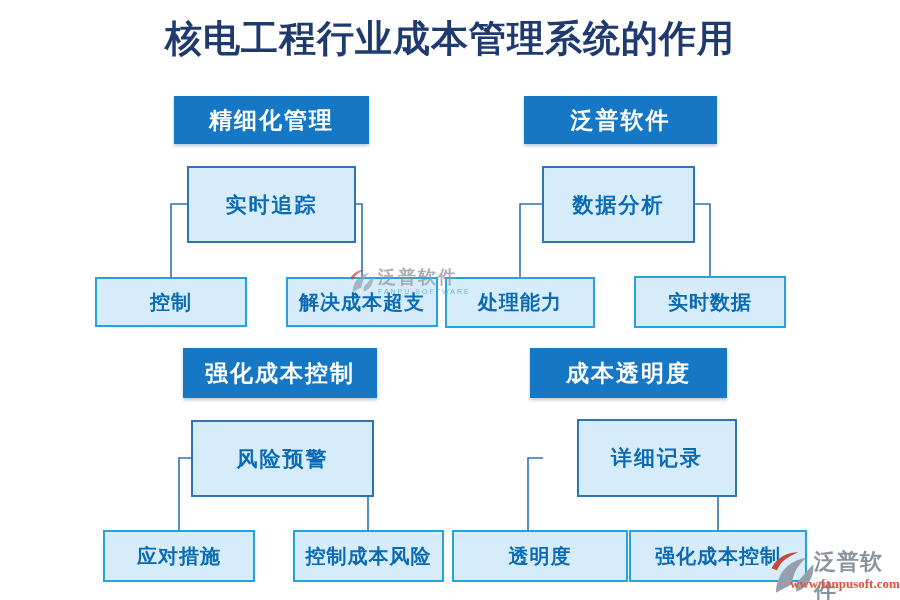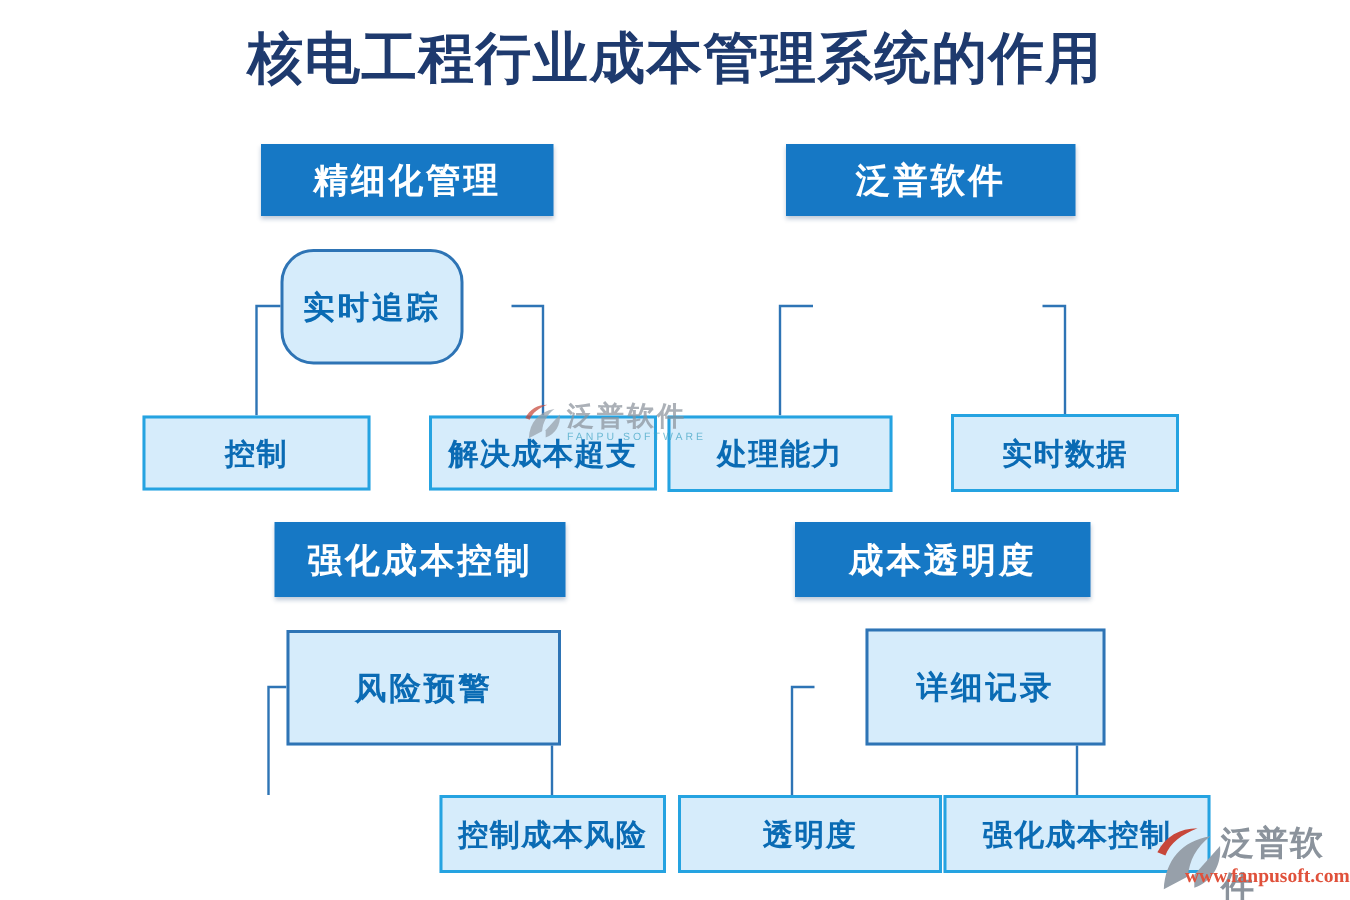--- a/index.html
+++ b/index.html
@@ -22,21 +22,21 @@
   .node {
     position:absolute; display:flex; align-items:center; justify-content:center;
     background:var(--node_fill,#d6ecfb); color:var(--node_text,#0a6bb4);
     font-family:"Liberation Serif", serif; font-weight:bold; box-sizing:border-box;
   }
   .mid   { border:2px solid var(--mid_border,#2e74b5);  font-size:21px; letter-spacing:2px; }
   .child { border:2px solid var(--child_border,#25a3e1); font-size:20px; letter-spacing:1px; }
 
   
   .q1-hdr{left:174px;top:96px;width:195px;height:48px;}
-  .q1-mid{left:187px;top:166px;width:122px;height:77px;border-radius:22px;}
+  .q1-mid{left:187px;top:166px;width:169px;height:77px;}
   .q1-c0{left:95px;top:277px;width:152px;height:50px;}
   .q1-c1{left:286px;top:277px;width:152px;height:50px;}
   .q2-hdr{left:524px;top:96px;width:193px;height:48px;}
   .q2-mid{left:542px;top:166px;width:153px;height:77px;}
   .q2-c0{left:445px;top:277px;width:150px;height:51px;}
   .q2-c1{left:634px;top:276px;width:152px;height:52px;}
   .q3-hdr{left:183px;top:348px;width:194px;height:50px;}
   .q3-mid{left:191px;top:420px;width:183px;height:77px;}
   .q3-c0{left:103px;top:530px;width:152px;height:52px;}
   .q3-c1{left:293px;top:530px;width:151px;height:52px;}
@@ -86,25 +86,27 @@
     <polyline points="543,458 528,458 528,530"></polyline>
     <polyline points="703,458 718,458 718,530"></polyline>
   </svg>
 
   <div class="hdr q1-hdr">精细化管理</div>
   <div class="node mid q1-mid">实时追踪</div>
   <div class="node child q1-c0">控制</div>
   <div class="node child q1-c1">解决成本超支</div>
 
   <div class="hdr q2-hdr">泛普软件</div>
+  <div class="node mid q2-mid">数据分析</div>
   <div class="node child q2-c0">处理能力</div>
   <div class="node child q2-c1">实时数据</div>
 
   <div class="hdr q3-hdr">强化成本控制</div>
   <div class="node mid q3-mid">风险预警</div>
+  <div class="node child q3-c0">应对措施</div>
   <div class="node child q3-c1">控制成本风险</div>
 
   <div class="hdr q4-hdr">成本透明度</div>
   <div class="node mid q4-mid">详细记录</div>
   <div class="node child q4-c0">透明度</div>
   <div class="node child q4-c1">强化成本控制</div>
 
   <div class="wm-center">
     <svg width="26" height="26" viewBox="0 0 44 42">
       <path d="M2 17 C7 7 16 2 27 2 C17 6 10 11 7 19 Z" fill="#c7473a"></path>

